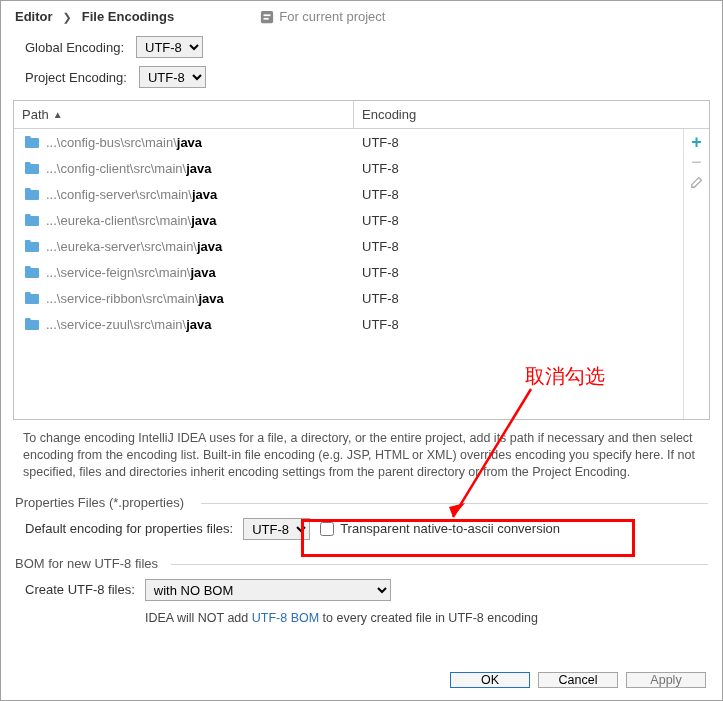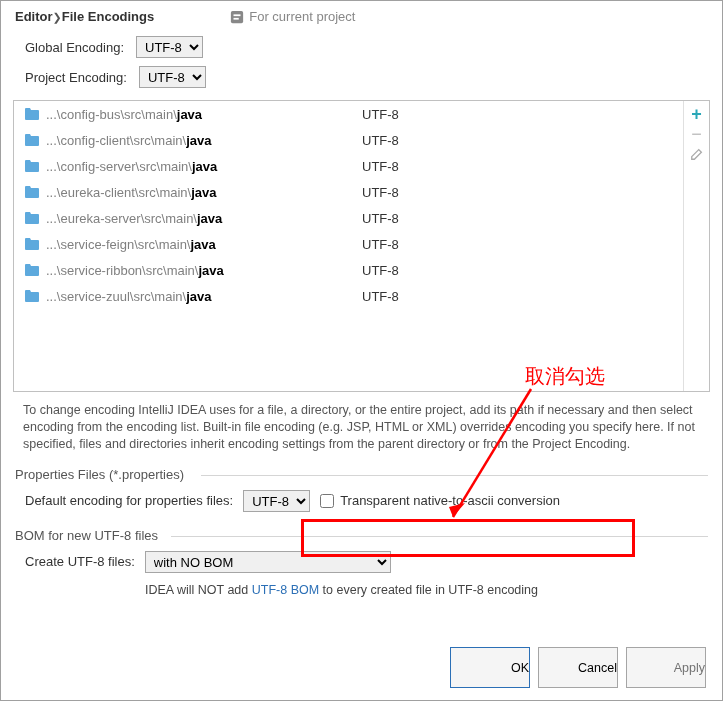--- a/index.html
+++ b/index.html
@@ -1,17 +1,17 @@
 <!DOCTYPE html>
 <html><head>
 <meta charset="utf-8">
 <style>
 * { box-sizing: border-box; margin: 0; padding: 0; }
 body { font-family: "Segoe UI", Arial, sans-serif; font-size: 13px; color: #333; background: #fff; width: 723px; height: 701px; position: relative; border: 1px solid #a0a0a0; }
-.breadcrumb { padding: 8px 14px; display: flex; align-items: flex-end; }
+.breadcrumb { padding: 8px 14px; display: flex; align-items: flex-end; gap: 10px; }
 .breadcrumb .bc-item { font-weight: bold; }
 .breadcrumb .chev { color: #555; font-size: 11px; }
 .project-badge { display: inline-flex; align-items: center; gap: 5px; color: #888; margin-left: 28px; padding-left: 48px; }
 .project-badge svg { width: 14px; height: 14px; }
 .enc-row { display:flex; align-items:center; gap:12px; padding:4px 24px; }
 .enc-row label { display:inline-block; }
 select.combo { border:1px solid #a5a5a5; background:#f0f0f0; padding:2px 4px; font-size:13px; height:22px; }
 .table-wrap { margin:8px 12px 0; border:1px solid #c0c0c0; }
 .thead { display:flex; background:#fff; border-bottom:1px solid #d0d0d0; }
 .thcell { font-size:13px; color:#444; padding:6px 8px; }
@@ -37,21 +37,21 @@
 .sec-bom::after { left: 170px; }
 .prop-row { display:flex; align-items:center; padding:6px 24px; gap:10px; }
 .checkpad { display:flex; align-items:center; gap:6px; }
 .checkpad input { width:14px; height:14px; }
 .redbox { position:absolute; border:3px solid #ff0000; }
 .redlabel { position:absolute; color:#ff0000; font-size:20px; font-family: "Microsoft YaHei", sans-serif; }
 .bom-row { display:flex; align-items:center; gap:10px; padding:6px 24px; }
 .bom-help { padding:4px 24px 4px 144px; font-size:12.5px; color:#444; }
 .bom-help a { color:#2b6fb6; text-decoration:none; }
 .btnbar { position:absolute; bottom:12px; right:16px; display:flex; gap:8px; }
-button.dlg { width:80px; height:41px; font-size:12.5px; background:#f5f5f5; border:1px solid #a5a5a5; cursor:pointer;text-align:right; }
+button.dlg { width:80px; height:16px; font-size:12.5px; background:#f5f5f5; border:1px solid #a5a5a5; cursor:pointer; }
 button.dlg.primary { border:1.5px solid #2b6fb6; }
 button.dlg:disabled { color:#737373; }
 svg.arrow { position:absolute; z-index:5; pointer-events:none; }
 </style>
 </head>
 <body>
 
 <div class="breadcrumb">
   <span class="bc-item">Editor</span>
   <span class="chev">❯</span>
@@ -69,20 +69,27 @@
 <div class="enc-row">
   <label>Global Encoding:</label>
   <select class="combo"><option>UTF-8</option></select>
 </div>
 <div class="enc-row">
   <label>Project Encoding:</label>
   <select class="combo"><option>UTF-8</option></select>
 </div>
 
 <div class="table-wrap">
+  <div class="thead">
+    <div class="thcell path">
+      <span>Path</span>
+      <span class="sorticon">▲</span>
+    </div>
+    <div class="thcell enc">Encoding</div>
+  </div>
   <div class="tbody-wrap">
     <div class="rows" id="rows">
         <div class="trow">
           <div class="cpath">
             <svg class="folder-icon" viewBox="0 0 16 14">
               <path d="M1 3 L1 12 Q1 13 2 13 L14 13 Q15 13 15 12 L15 4 Q15 3 14 3 L7 3 L6 1 L2 1 Q1 1 1 2 Z" fill="#5da9dd"></path>
             </svg>
             <span><span class="pp">...\config-bus\src\main\</span><span class="pb">java</span></span>
           </div>
           <div class="cenc">UTF-8</div>

